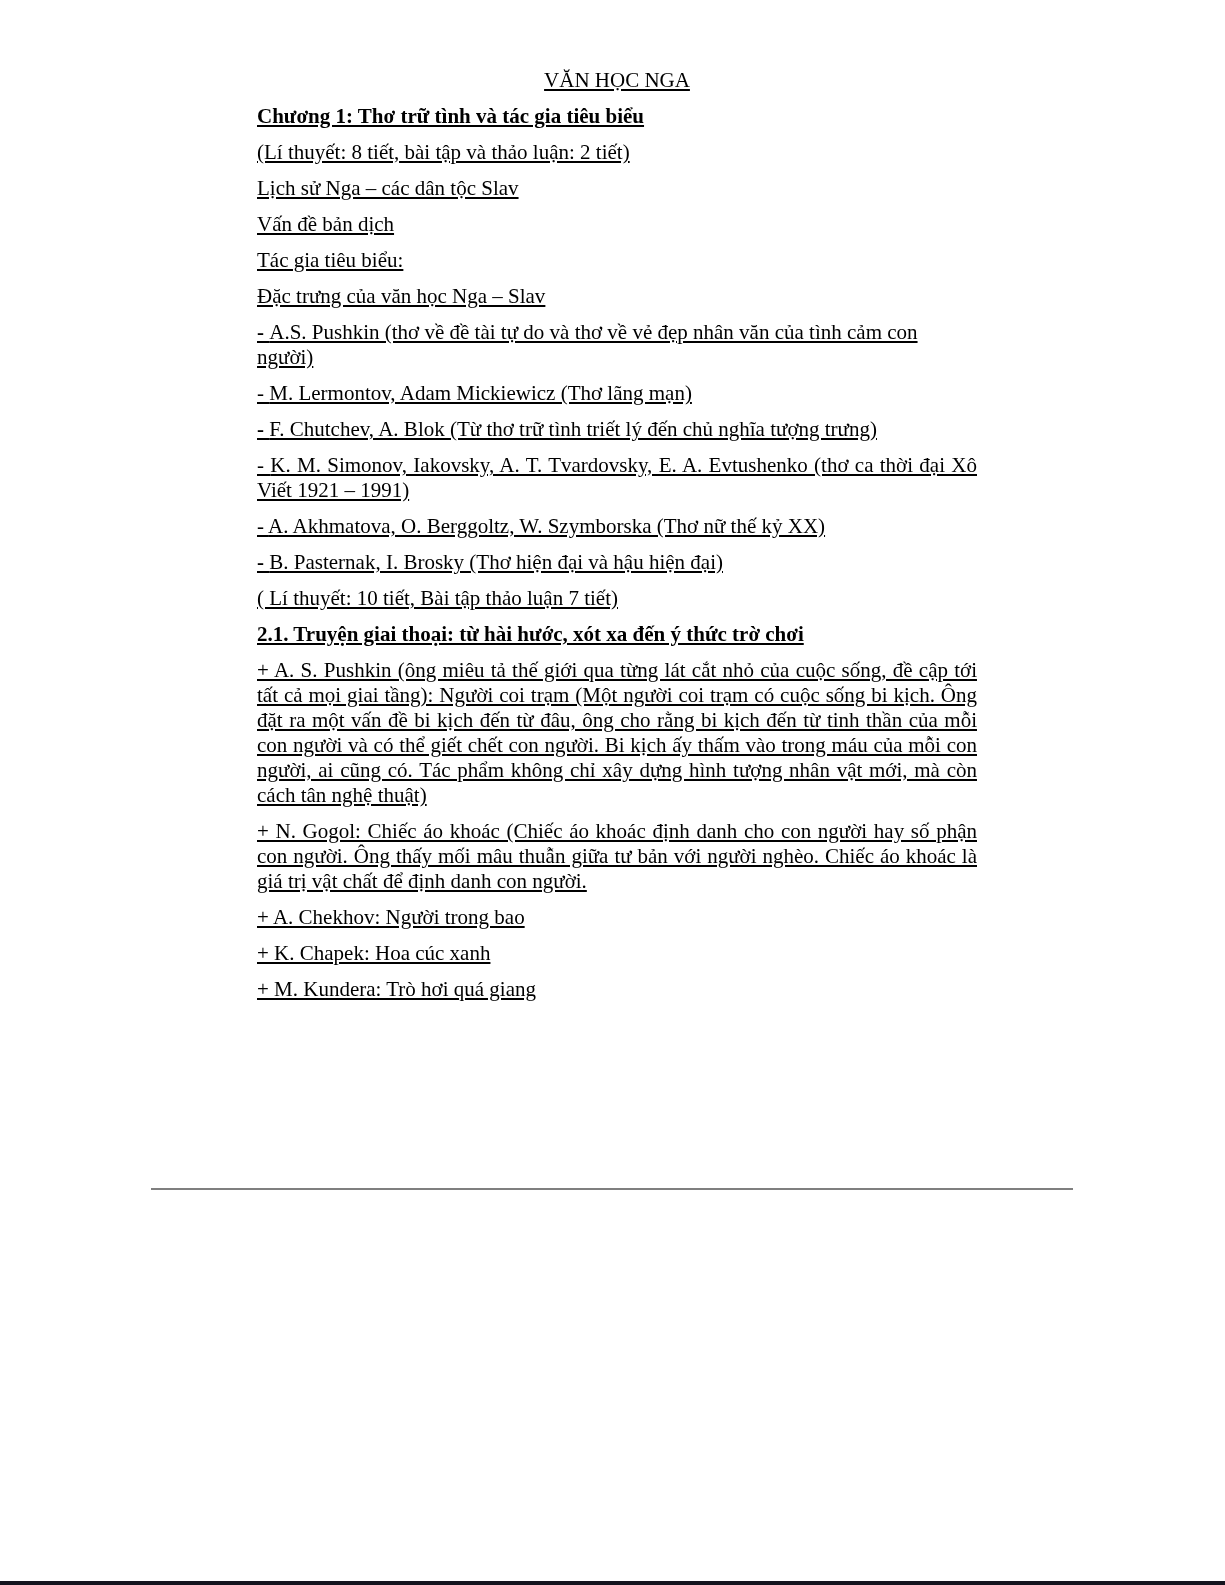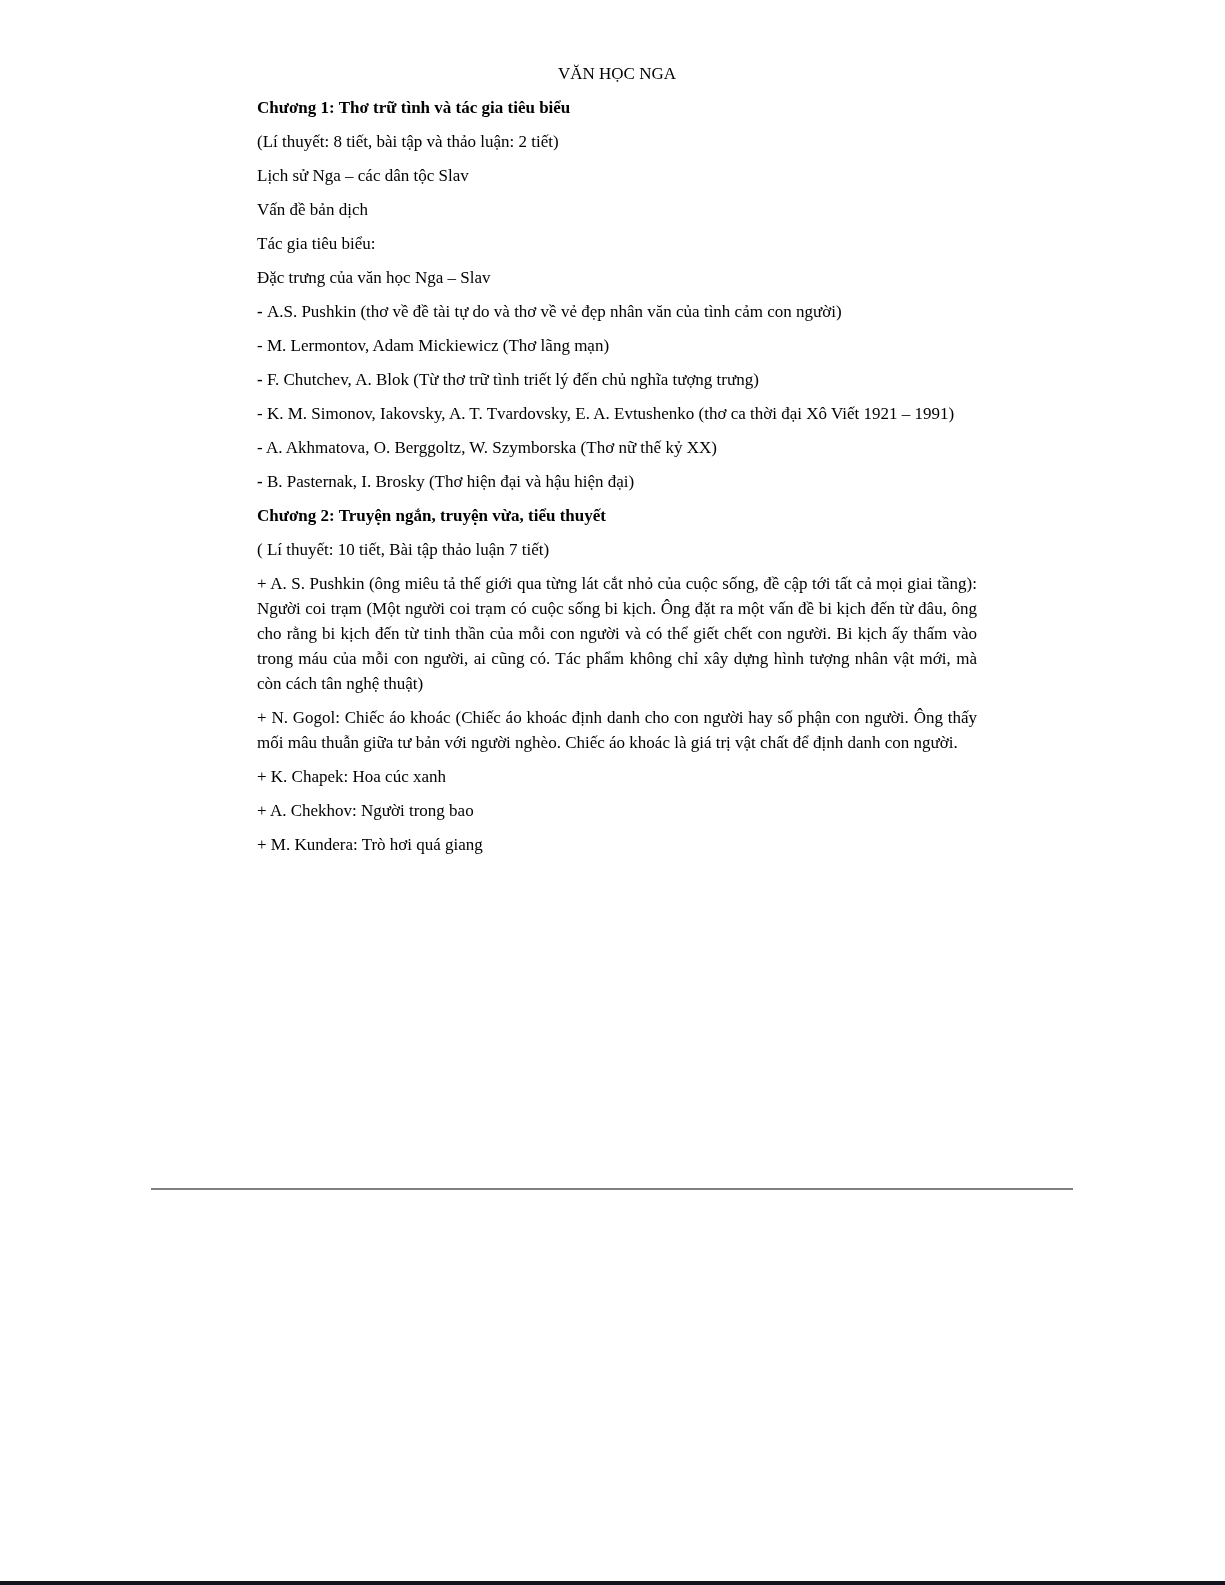--- a/index.html
+++ b/index.html
@@ -13,23 +13,24 @@
     overflow: hidden;
   }
   .page { position: absolute; inset: 0; }
   .content {
     position: absolute;
     left: 257px;
     top: 57px;
     width: 720px;
   }
   .content p {
-    margin: 4px 0 9px 0;
-    font-size: 17px;
+    margin: 11px 0 9px 0;
+    font-size: 21px;
     line-height: 25px;
+    text-decoration: underline;
   }
   .t { text-align: center; }
   .h { font-weight: bold; }
   .j { text-align: justify; }
   .bb { font-weight: bold; }
   .divider {
     position: absolute;
     left: 151px;
     top: 1188px;
     width: 922px;
@@ -67,28 +68,28 @@
 
     <p><span class="bb">- </span><span>F. Chutchev, A. Blok (Từ thơ trữ tình triết lý đến chủ nghĩa tượng trưng)</span></p>
 
 
     <p class="j"><span>- </span><span>K. M. Simonov, Iakovsky, A. T. Tvardovsky, E. A. Evtushenko (thơ ca thời đại Xô Viết 1921 – 1991)</span></p>
 
     <p><span>- </span><span>A. Akhmatova, O. Berggoltz, W. Szymborska (Thơ nữ thế kỷ XX)</span></p>
 
     <p><span class="bb">- </span><span>B. Pasternak, I. Brosky (Thơ hiện đại và hậu hiện đại)</span></p>
 
-    <p class="h">Chương 2: Truyện ngắn, truyện vừa, tiểu thuyết</p>
     <p>( Lí thuyết: 10 tiết, Bài tập thảo luận 7 tiết)</p>
 
+    <p class="h">2.1. Truyện giai thoại: từ hài hước, xót xa đến ý thức trờ chơi</p>
 
     <p class="j">+ A. S. Pushkin (ông miêu tả thế giới qua từng lát cắt nhỏ của cuộc sống, đề cập tới tất cả mọi giai tầng): Người coi trạm (Một người coi trạm có cuộc sống bi kịch. Ông đặt ra một vấn đề bi kịch đến từ đâu, ông cho rằng bi kịch đến từ tinh thần của mỗi con người và có thể giết chết con người. Bi kịch ấy thấm vào trong máu của mỗi con người, ai cũng có. Tác phẩm không chỉ xây dựng hình tượng nhân vật mới, mà còn cách tân nghệ thuật)</p>
     <p class="j">+ N. Gogol: Chiếc áo khoác (Chiếc áo khoác định danh cho con người hay số phận con người. Ông thấy mối mâu thuẫn giữa tư bản với người nghèo. Chiếc áo khoác là giá trị vật chất để định danh con người.</p>
+    <p>+ A. Chekhov: Người trong bao</p>
     <p>+ K. Chapek: Hoa cúc xanh</p>
-    <p>+ A. Chekhov: Người trong bao</p>
     <p>+ M. Kundera: Trò hơi quá giang</p>
 
   </div>
 
   <div class="divider" style="background-color: rgb(127, 127, 127);"></div>
 
   <div class="bottom-bar" style="background-color: rgb(20, 20, 30);"></div>
 </div>
 
 </body></html>

